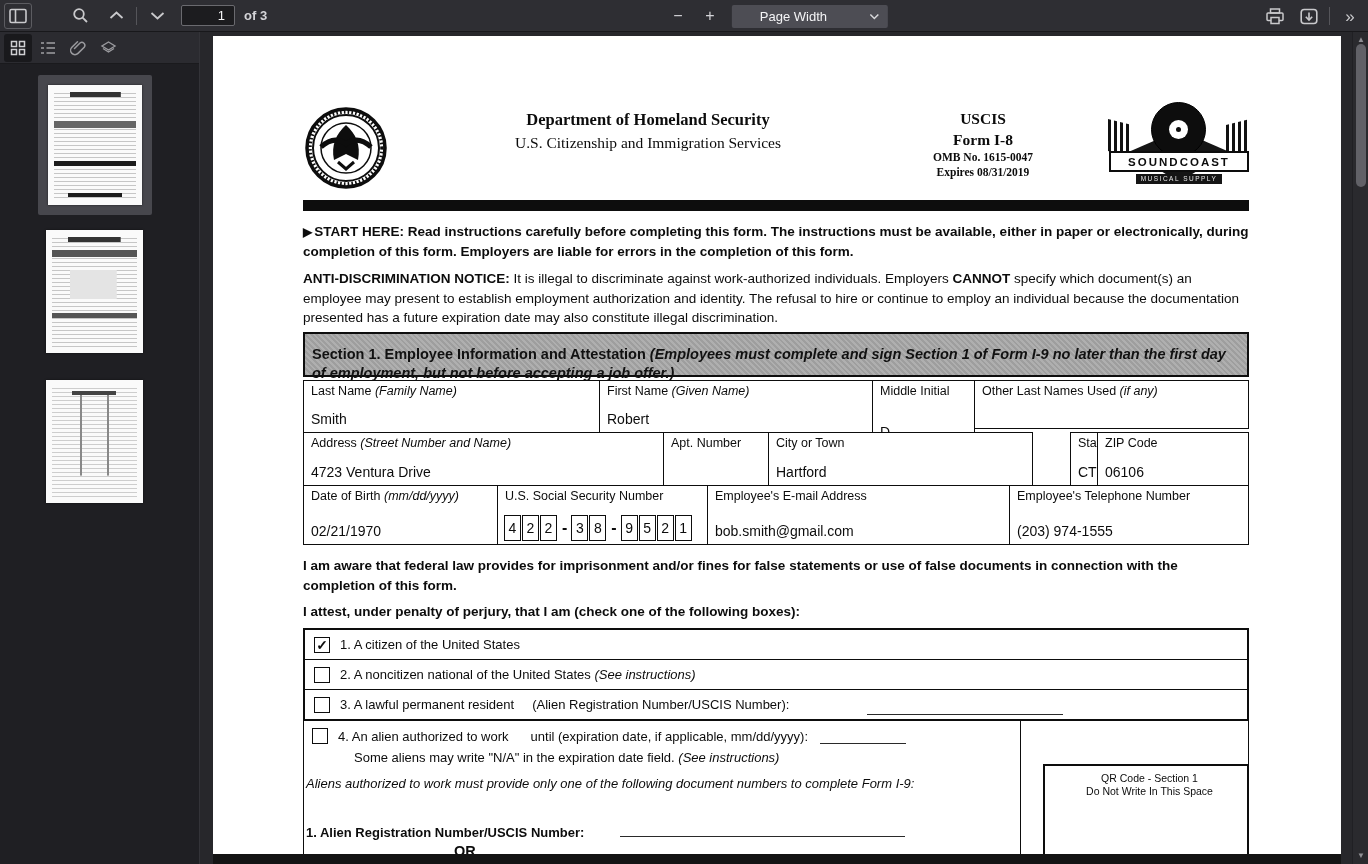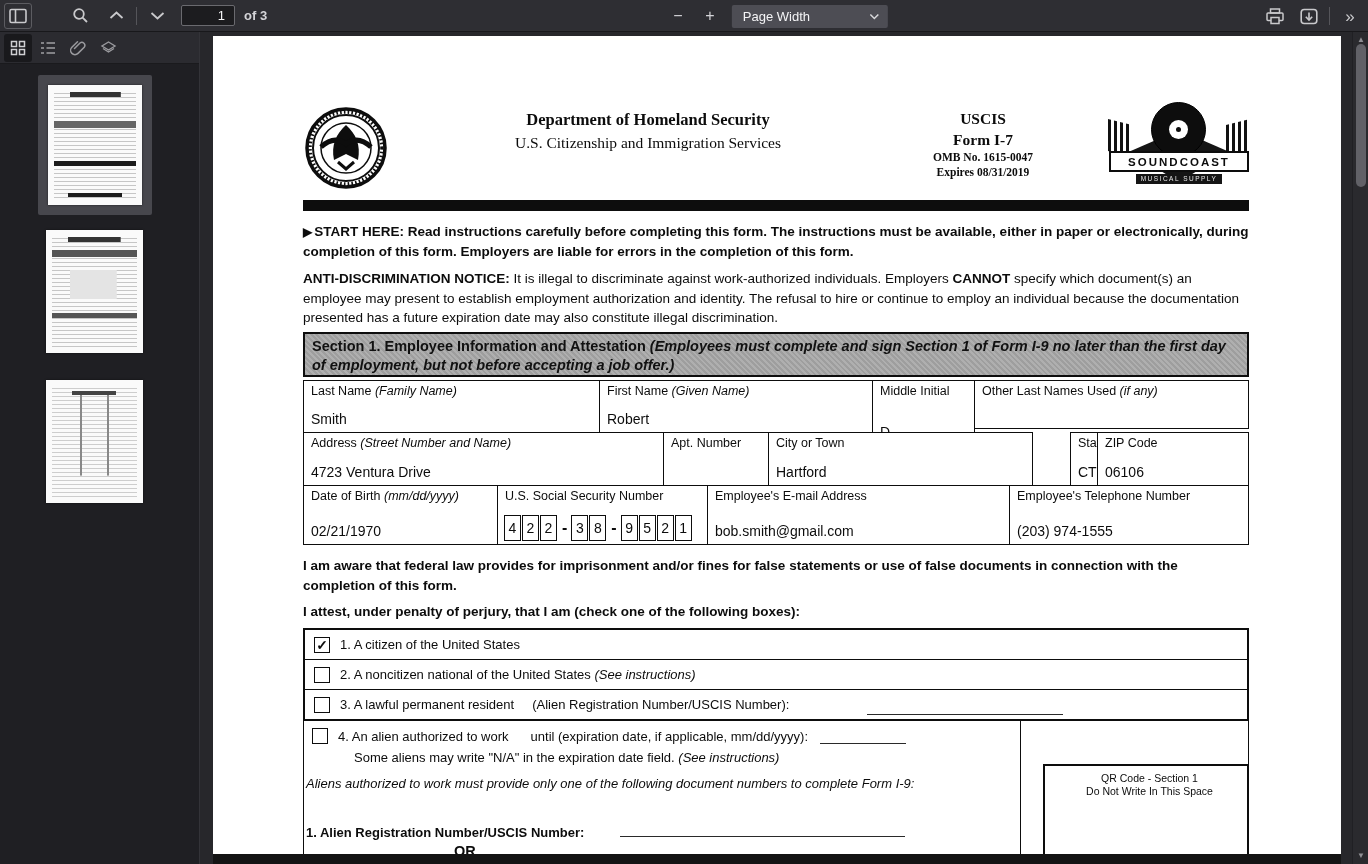--- a/index.html
+++ b/index.html
@@ -17,21 +17,21 @@
   .vsep { width:1px; height:18px; background:#55555a; margin:0 6px; }
   .page-input { width:54px; height:21px; background:#1c1c1f; border:1px solid #6a6a6f;
                 color:#f5f5f7; font-size:13px; text-align:right; padding-right:9px;
                 border-radius:2px; margin-left:10px; font-family:"Liberation Sans",sans-serif; }
   .page-count { font-size:13px; color:#d4d4d8; margin-left:9px; font-weight:bold; }
   .tb-center { position:absolute; left:50%; top:0; height:32px; transform:translateX(-9%);
                display:flex; align-items:center; }
   .zoom-glyph { font-size:16px; color:#d4d4d8; }
   .zoom-select { position:relative; height:23px; min-width:156px; background:#4d4d54;
                  border-radius:2px; margin-left:8px; display:flex; align-items:center;
-                 padding:0 30px 0 11px; color:#f4f4f6; font-size:13px; cursor:pointer; }
+                 padding:0 30px 0 28px; color:#f4f4f6; font-size:13px; cursor:pointer; }
   .zoom-select svg { position:absolute; right:8px; top:8px; }
   .tb-right { position:absolute; right:4px; top:0; height:32px; display:flex; align-items:center; }
   .more-glyph { font-size:17px; color:#c9c9cc; line-height:1; }
 
   
   .sidebar { position:absolute; left:0; top:32px; width:200px; bottom:0;
              background:#1f1f23; border-right:1px solid #333338; z-index:20; }
   .sidebar-header { height:32px; background:#2b2b30; border-bottom:1px solid #1a1a1d;
                     display:flex; align-items:center; padding-left:2px; }
   .sb-btn { width:28px; height:28px; background:none; border:none; display:flex;
@@ -114,21 +114,21 @@
   .bottom-band { left:0; top:818px; width:1128px; height:10px; background:#141414; }
 
   .start-here { left:90px; top:186px; width:950px; font-size:13.5px; font-weight:bold; line-height:20px; }
   .tri { display:inline-block; font-size:12px; margin-right:2px; }
   .anti { left:90px; top:233px; width:950px; font-size:13.5px; line-height:19.5px; }
   .b { font-weight:bold; } .i { font-style:italic; }
 
   .sec1-bar { left:90px; top:296px; width:946px; height:45px; border:2px solid #0d0d0d;
               background:#ababab;
               background-image:repeating-linear-gradient(45deg, rgba(0,0,0,.08) 0 2px, rgba(255,255,255,.05) 2px 4px);
-              padding:3px 7px; font-size:14.5px; line-height:19px; color:#111; }
+              padding:11px 7px; font-size:14.5px; line-height:19px; color:#111; }
 
   .ftable { left:90px; top:344px; width:946px; height:165px; }
   .fcell { position:absolute; border:1px solid #0d0d0d; padding:3px 7px; background:#fff; }
   .flabel { font-size:12.5px; } .flabel .i { font-size:12.5px; }
   .fvalue { position:absolute; left:7px; bottom:5px; font-size:14px; }
 
   .ssn-row { position:absolute; left:6px; bottom:3px; display:flex; align-items:center; }
   .ssn-box { width:17px; height:26px; border:1.5px solid #0d0d0d; margin-right:1px;
              display:flex; align-items:center; justify-content:center; font-size:14px; }
   .ssn-dash { margin:0 4px; font-weight:bold; }
@@ -314,21 +314,21 @@
       </svg>
     </div>
 
     <div class="abs doc-title-block">
       <div class="doc-sub1">Department of Homeland Security</div>
       <div class="doc-sub2">U.S. Citizenship and Immigration Services</div>
     </div>
 
     <div class="abs uscis-block">
       <div class="uscis-1">USCIS</div>
-      <div class="uscis-2">Form I-7</div>
+      <div class="uscis-2">Form I-8</div>
       <div class="uscis-3">OMB No. 1615-0047</div>
       <div class="uscis-3">Expires 08/31/2019</div>
     </div>
 
     <div class="abs logo">
       <div class="logo-wing l"></div>
       <div class="logo-wing r"></div>
       <div class="logo-diamond"></div>
       <div class="logo-vinyl"></div>
       <div class="logo-banner">SOUNDCOAST</div>

